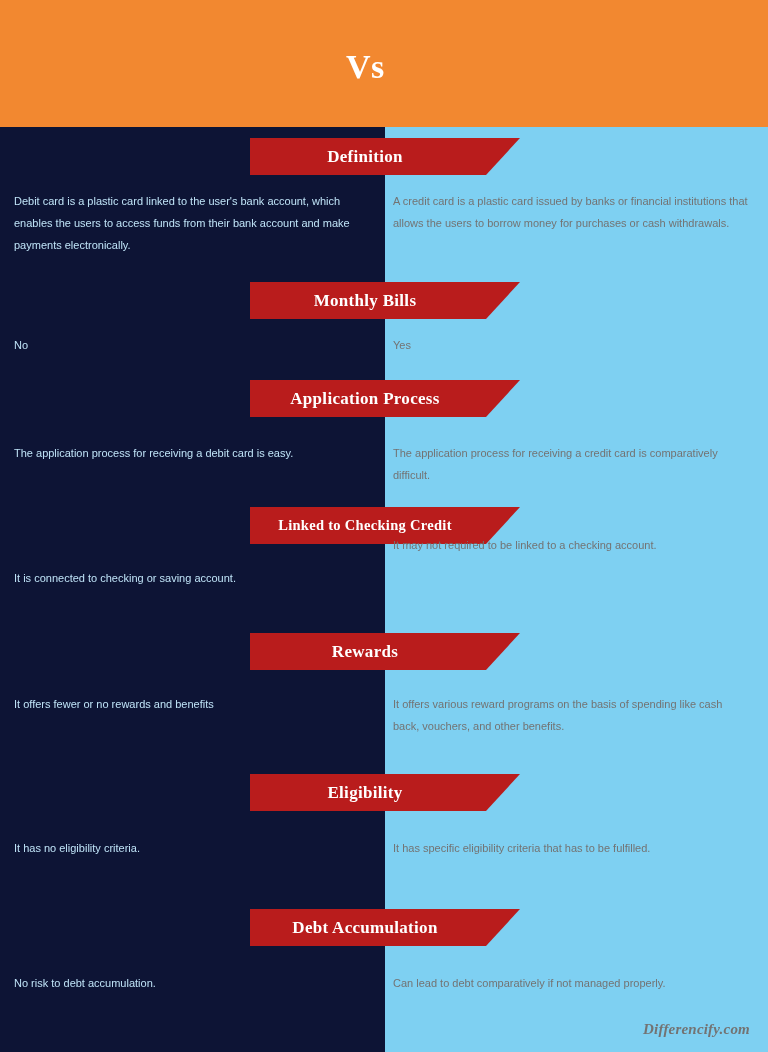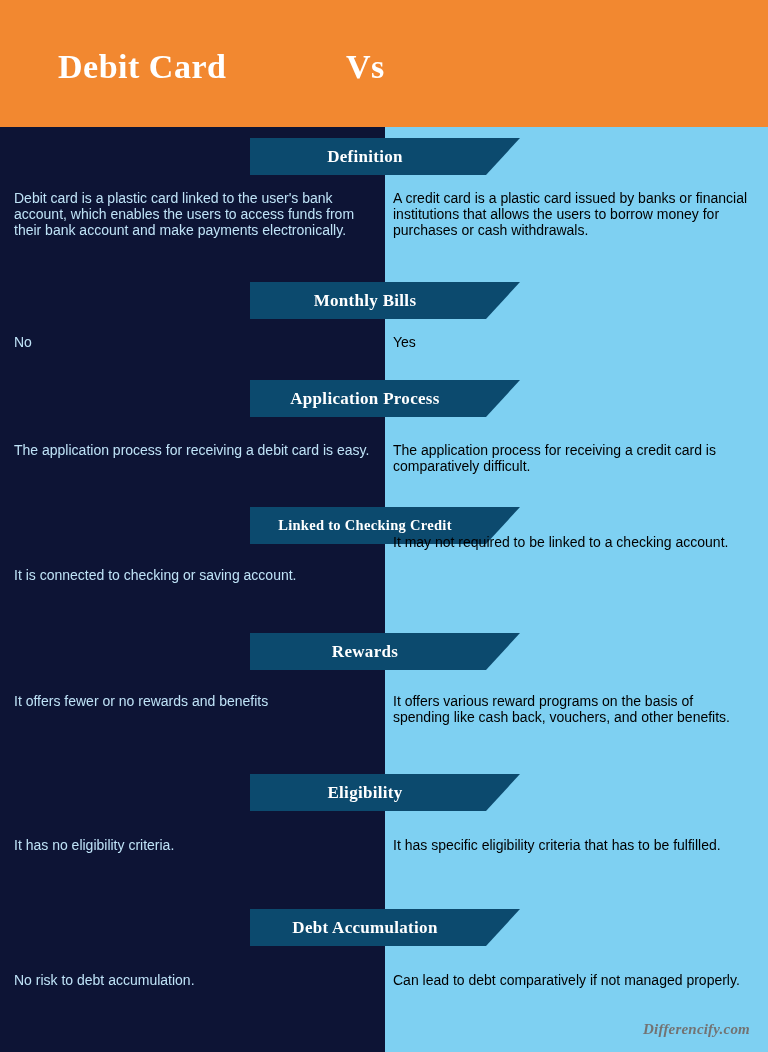--- a/index.html
+++ b/index.html
@@ -58,21 +58,21 @@
     width: 383px;
     height: 925px;
     background: #7ED0F2;
   }
 
   
   .banner {
     position: absolute;
     left: 250px;
     height: 37px;
-    background: #0c4a6e;
+    background: #b91c1c;
     -webkit-clip-path: polygon(0 0, 100% 0, calc(100% - 34px) 100%, 0 100%);
     clip-path: polygon(0 0, 100% 0, calc(100% - 34px) 100%, 0 100%);
     display: flex;
     align-items: center;
     box-sizing: border-box;
     padding-right: 40px;
   }
   .banner-label {
     width: 100%;
     text-align: center;
@@ -81,32 +81,32 @@
     color: #ffffff;
     font-size: 17px;
     letter-spacing: 0.3px;
     white-space: nowrap;
   }
   .banner-label.small { font-size: 14.5px; }
 
   
   .cell {
     position: absolute;
-    font-size: 14px;
-    line-height: 16px;
+    font-size: 11px;
+    line-height: 22px;
   }
   .cell.left {
     left: 14px;
     width: 360px;
     color: #BFE3F7;
   }
   .cell.right {
     left: 393px;
     width: 358px;
-    color: #000000;
+    color: #737373;
   }
 
   
   .watermark {
     position: absolute;
     right: 18px;
     bottom: 14px;
     font-family: "Liberation Serif", serif;
     font-style: italic;
     font-weight: 700;
@@ -116,21 +116,20 @@
     white-space: nowrap;
   }
 </style>
 </head>
 <body>
 
 <div id="infographic">
 
   <div class="header"></div>
 
-  <div class="header-title title-left">Debit Card</div>
   <div class="header-title title-vs">Vs</div>
 
   <div class="col-left"></div>
   <div class="col-right"></div>
 
   <div id="rows-container">
       <div class="banner" style="top: 138px; width: 270px;">
         <span class="banner-label">Definition</span>
       </div>
       <div class="cell left" style="top: 190px;">Debit card is a plastic card linked to the user's bank account, which enables the users to access funds from their bank account and make payments electronically.</div>

